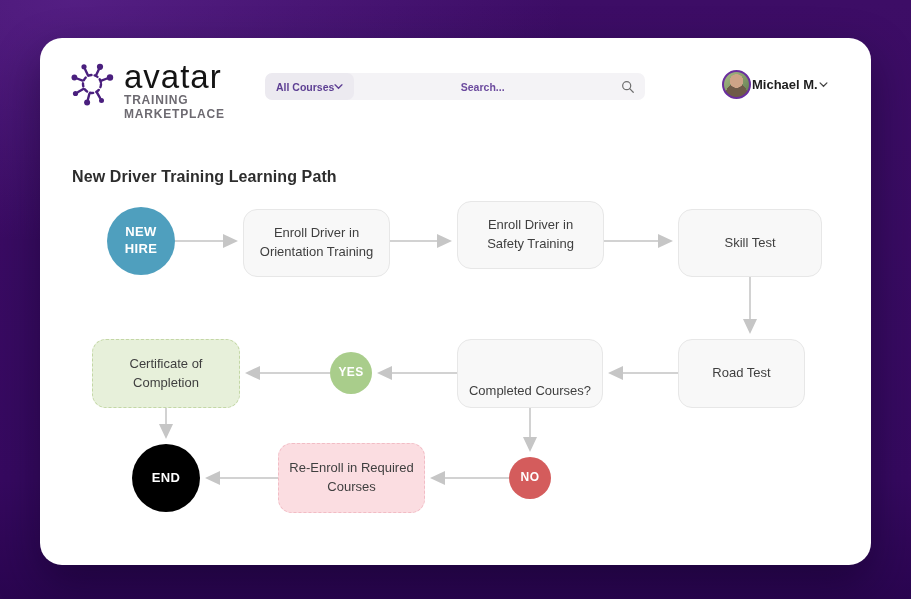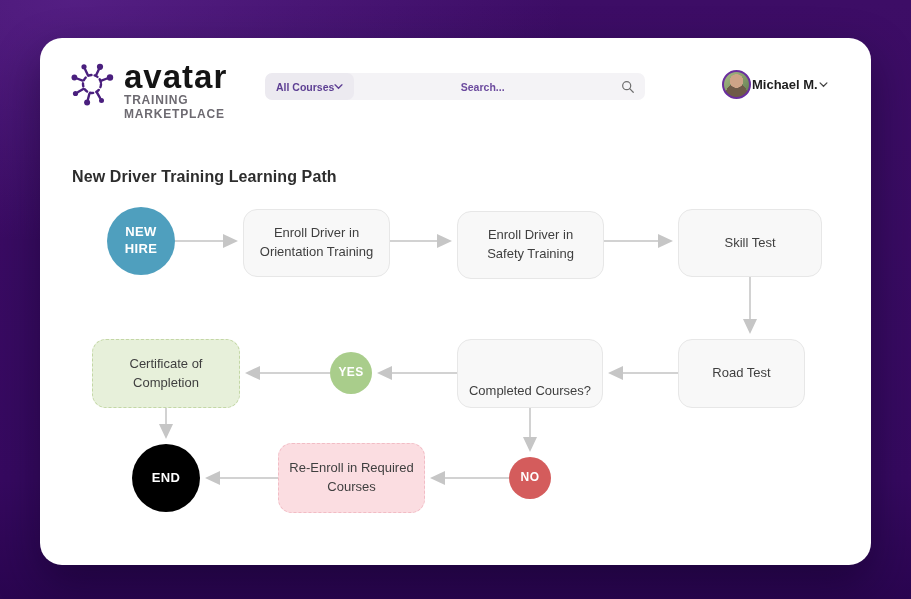--- a/index.html
+++ b/index.html
@@ -13,21 +13,21 @@
   }
   .card {
     position:absolute; left:40px; top:38px; width:831px; height:527px;
     background:#ffffff; border-radius:22px;
     box-shadow:0 18px 45px rgba(10,0,30,0.45);
   }
   
   .logo-block { position:absolute; left:30px; top:22px; display:flex; gap:8px; cursor:pointer; }
   .logo-icon { width:46px; height:52px; flex:0 0 auto; }
   .logo-text { display:flex; flex-direction:column; }
-  .brand-word { font-size:33px; font-weight:700; color:#141414; letter-spacing:1px; line-height:1.0; }
+  .brand-word { font-size:33px; font-weight:400; color:#141414; letter-spacing:1px; line-height:1.0; }
   .tagline { font-size:12px; font-weight:700; color:#6d6a71; letter-spacing:0.8px; line-height:1.2; }
   .search-bar {
     position:absolute; left:225px; top:35px; width:380px; height:27px;
     background:#f4f3f6; border-radius:7px; display:flex; align-items:stretch; overflow:hidden;
   }
   .filter-seg {
     background:#eceaf0; display:flex; align-items:center; gap:0;
     padding:0 11px; cursor:pointer; border-radius:7px;
   }
   .filter-label { font-size:10.5px; font-weight:700; color:#5d3f93; white-space:nowrap; }
@@ -61,21 +61,21 @@
   .box-green { background:#e7f0da; border:1.5px dashed #c3d7a5; }
   .box-pink  { background:#fbdde1; border:1.5px dashed #f2bcc5; }
   .circle { border-radius:50%; color:#ffffff; font-weight:700; line-height:1.3; letter-spacing:0.4px; }
   .c-teal   { background:#4f9fbe; font-size:13px; }
   .c-green  { background:#a9cd8b; font-size:12px; }
   .c-red    { background:#d45c5c; font-size:12px; }
   .c-purple { background:#000000; font-size:13px; }
   
   .n-newhire   { left:67px;  top:169px; width:68px;  height:68px; }
   .n-orient    { left:203px; top:171px; width:147px; height:68px; }
-  .n-safety    { left:417px; top:173px; width:147px; height:68px; }
+  .n-safety    { left:417px; top:163px; width:147px; height:68px; }
   .n-skill     { left:638px; top:171px; width:144px; height:68px; }
   .n-cert      { left:52px;  top:301px; width:148px; height:69px; }
   .n-yes       { left:290px; top:314px; width:42px;  height:42px; }
   .n-completed { left:417px; top:301px; width:146px; height:69px;align-items:flex-end; }
   .n-road      { left:638px; top:301px; width:127px; height:69px; }
   .n-end       { left:92px;  top:406px; width:68px;  height:68px; }
   .n-reenroll  { left:238px; top:405px; width:147px; height:70px;align-items:center; }
   .n-no        { left:469px; top:419px; width:42px;  height:42px; }
 </style>
 </head>

